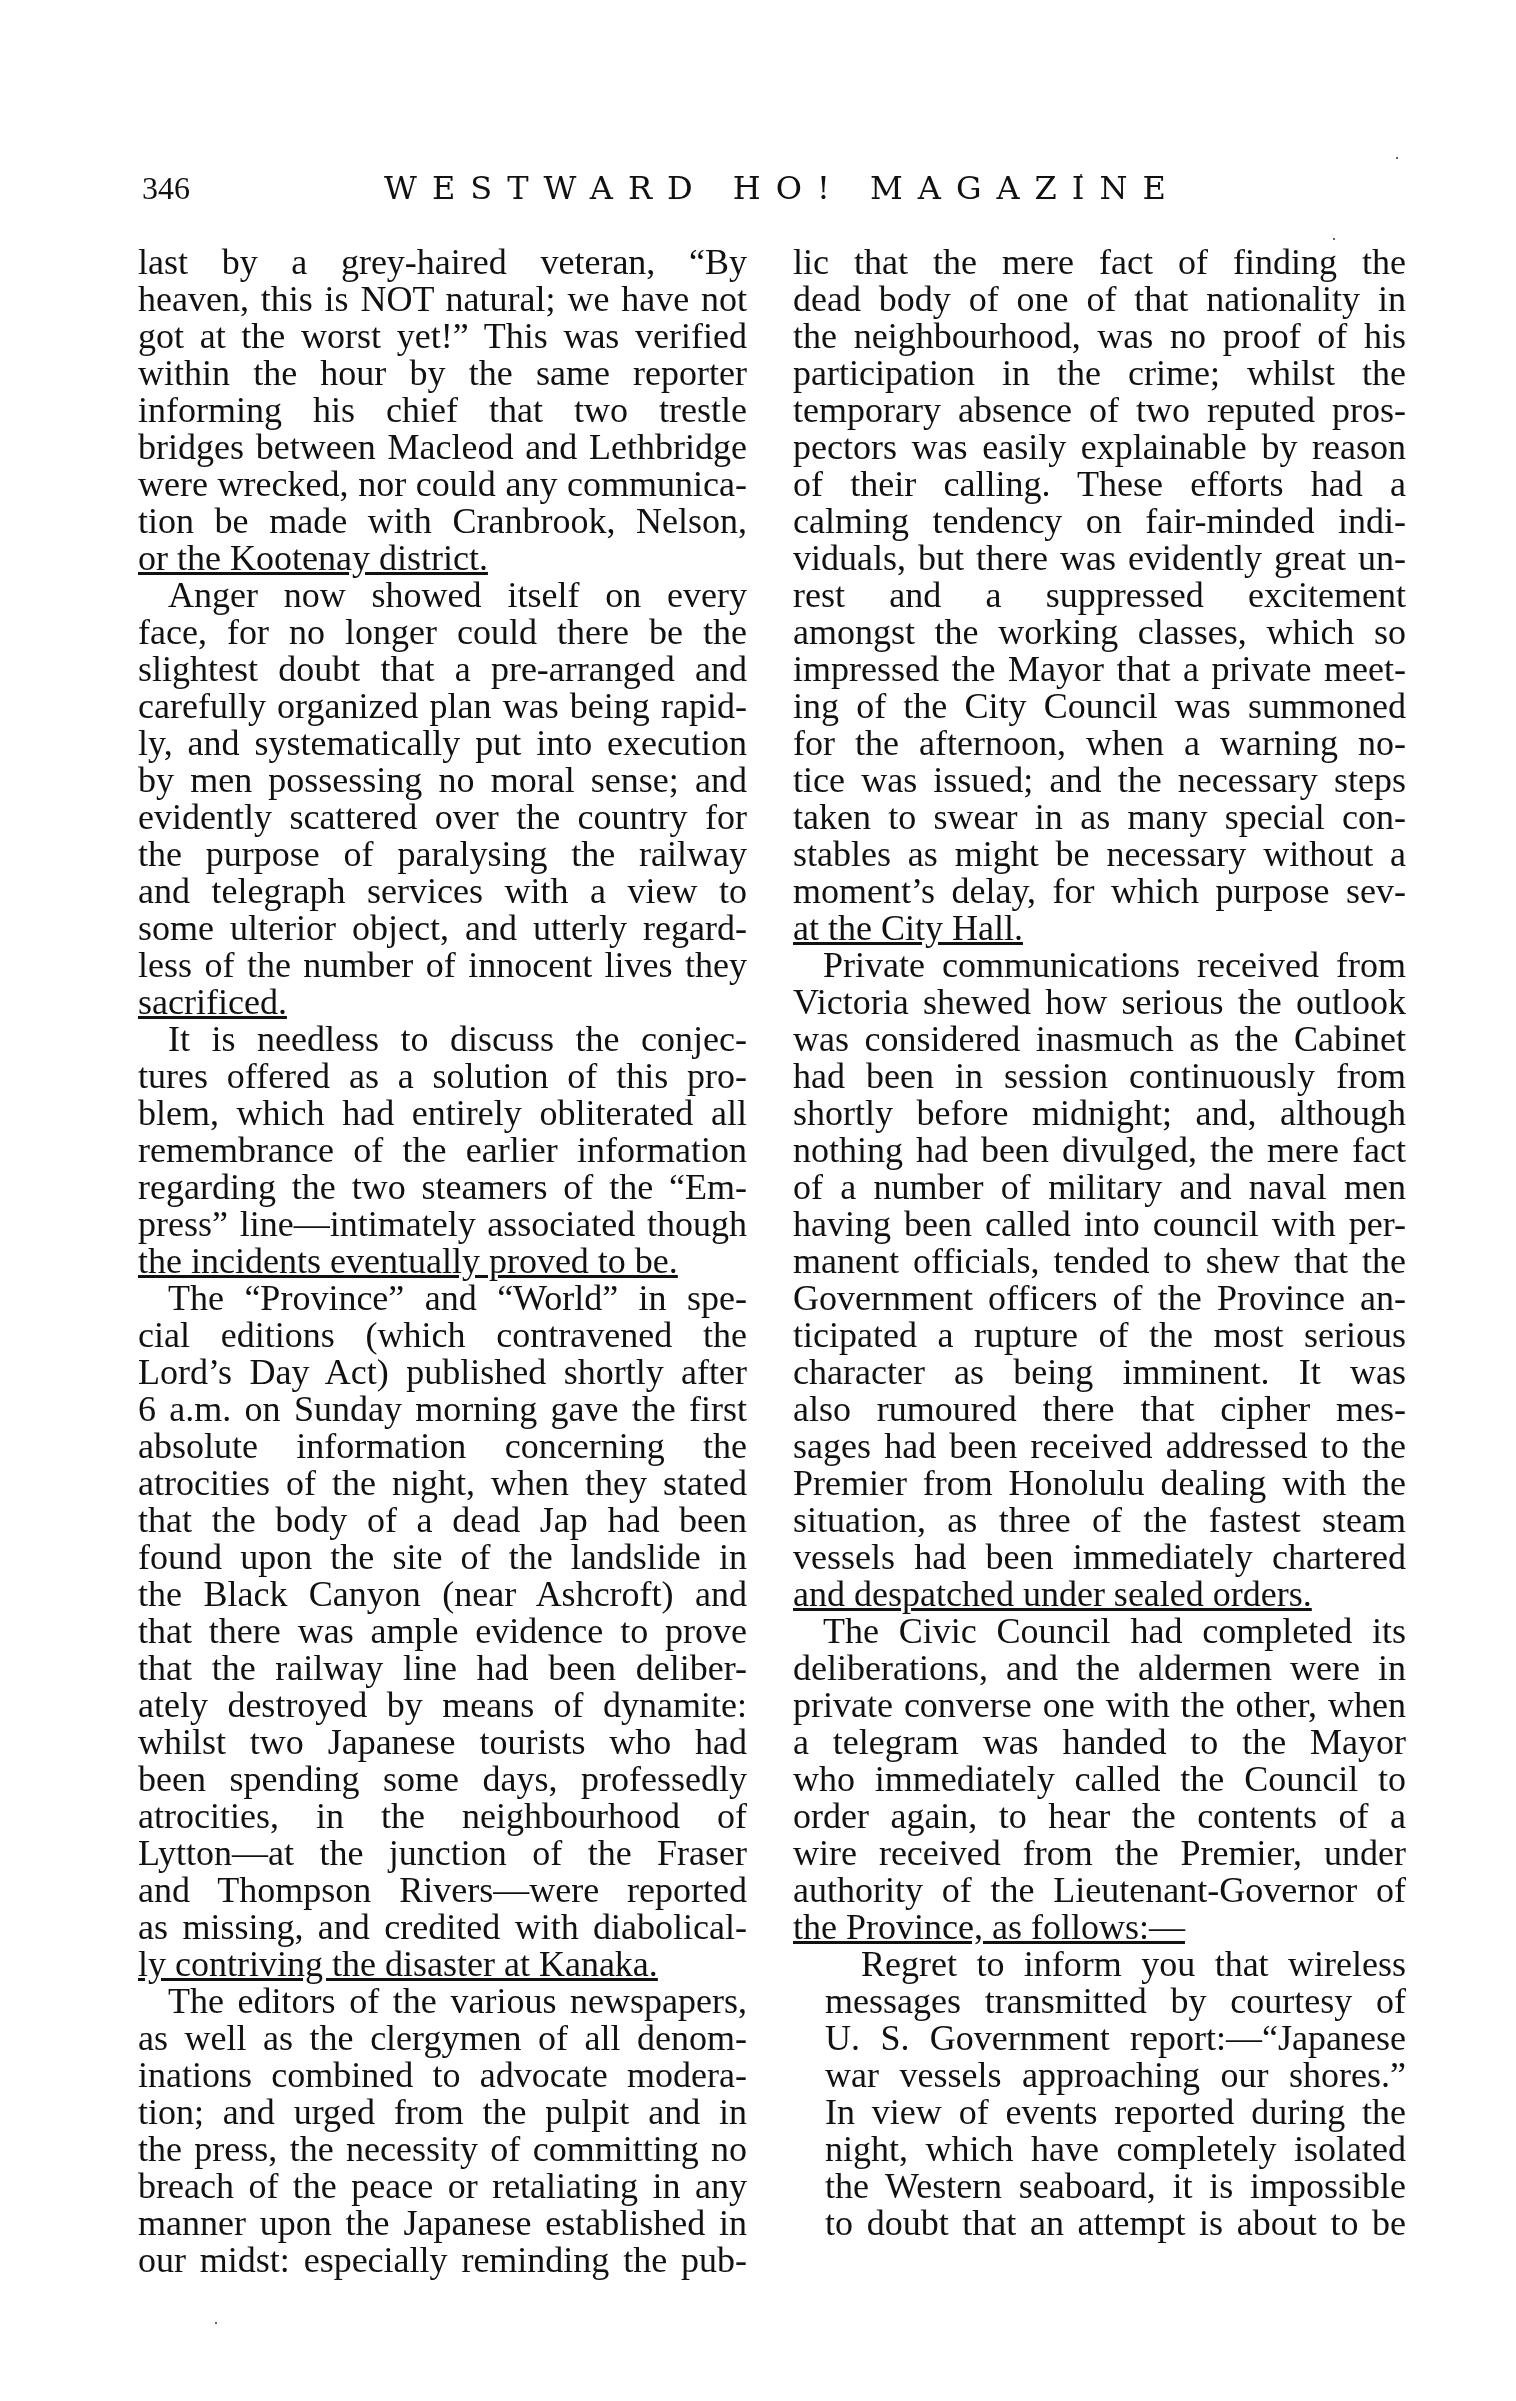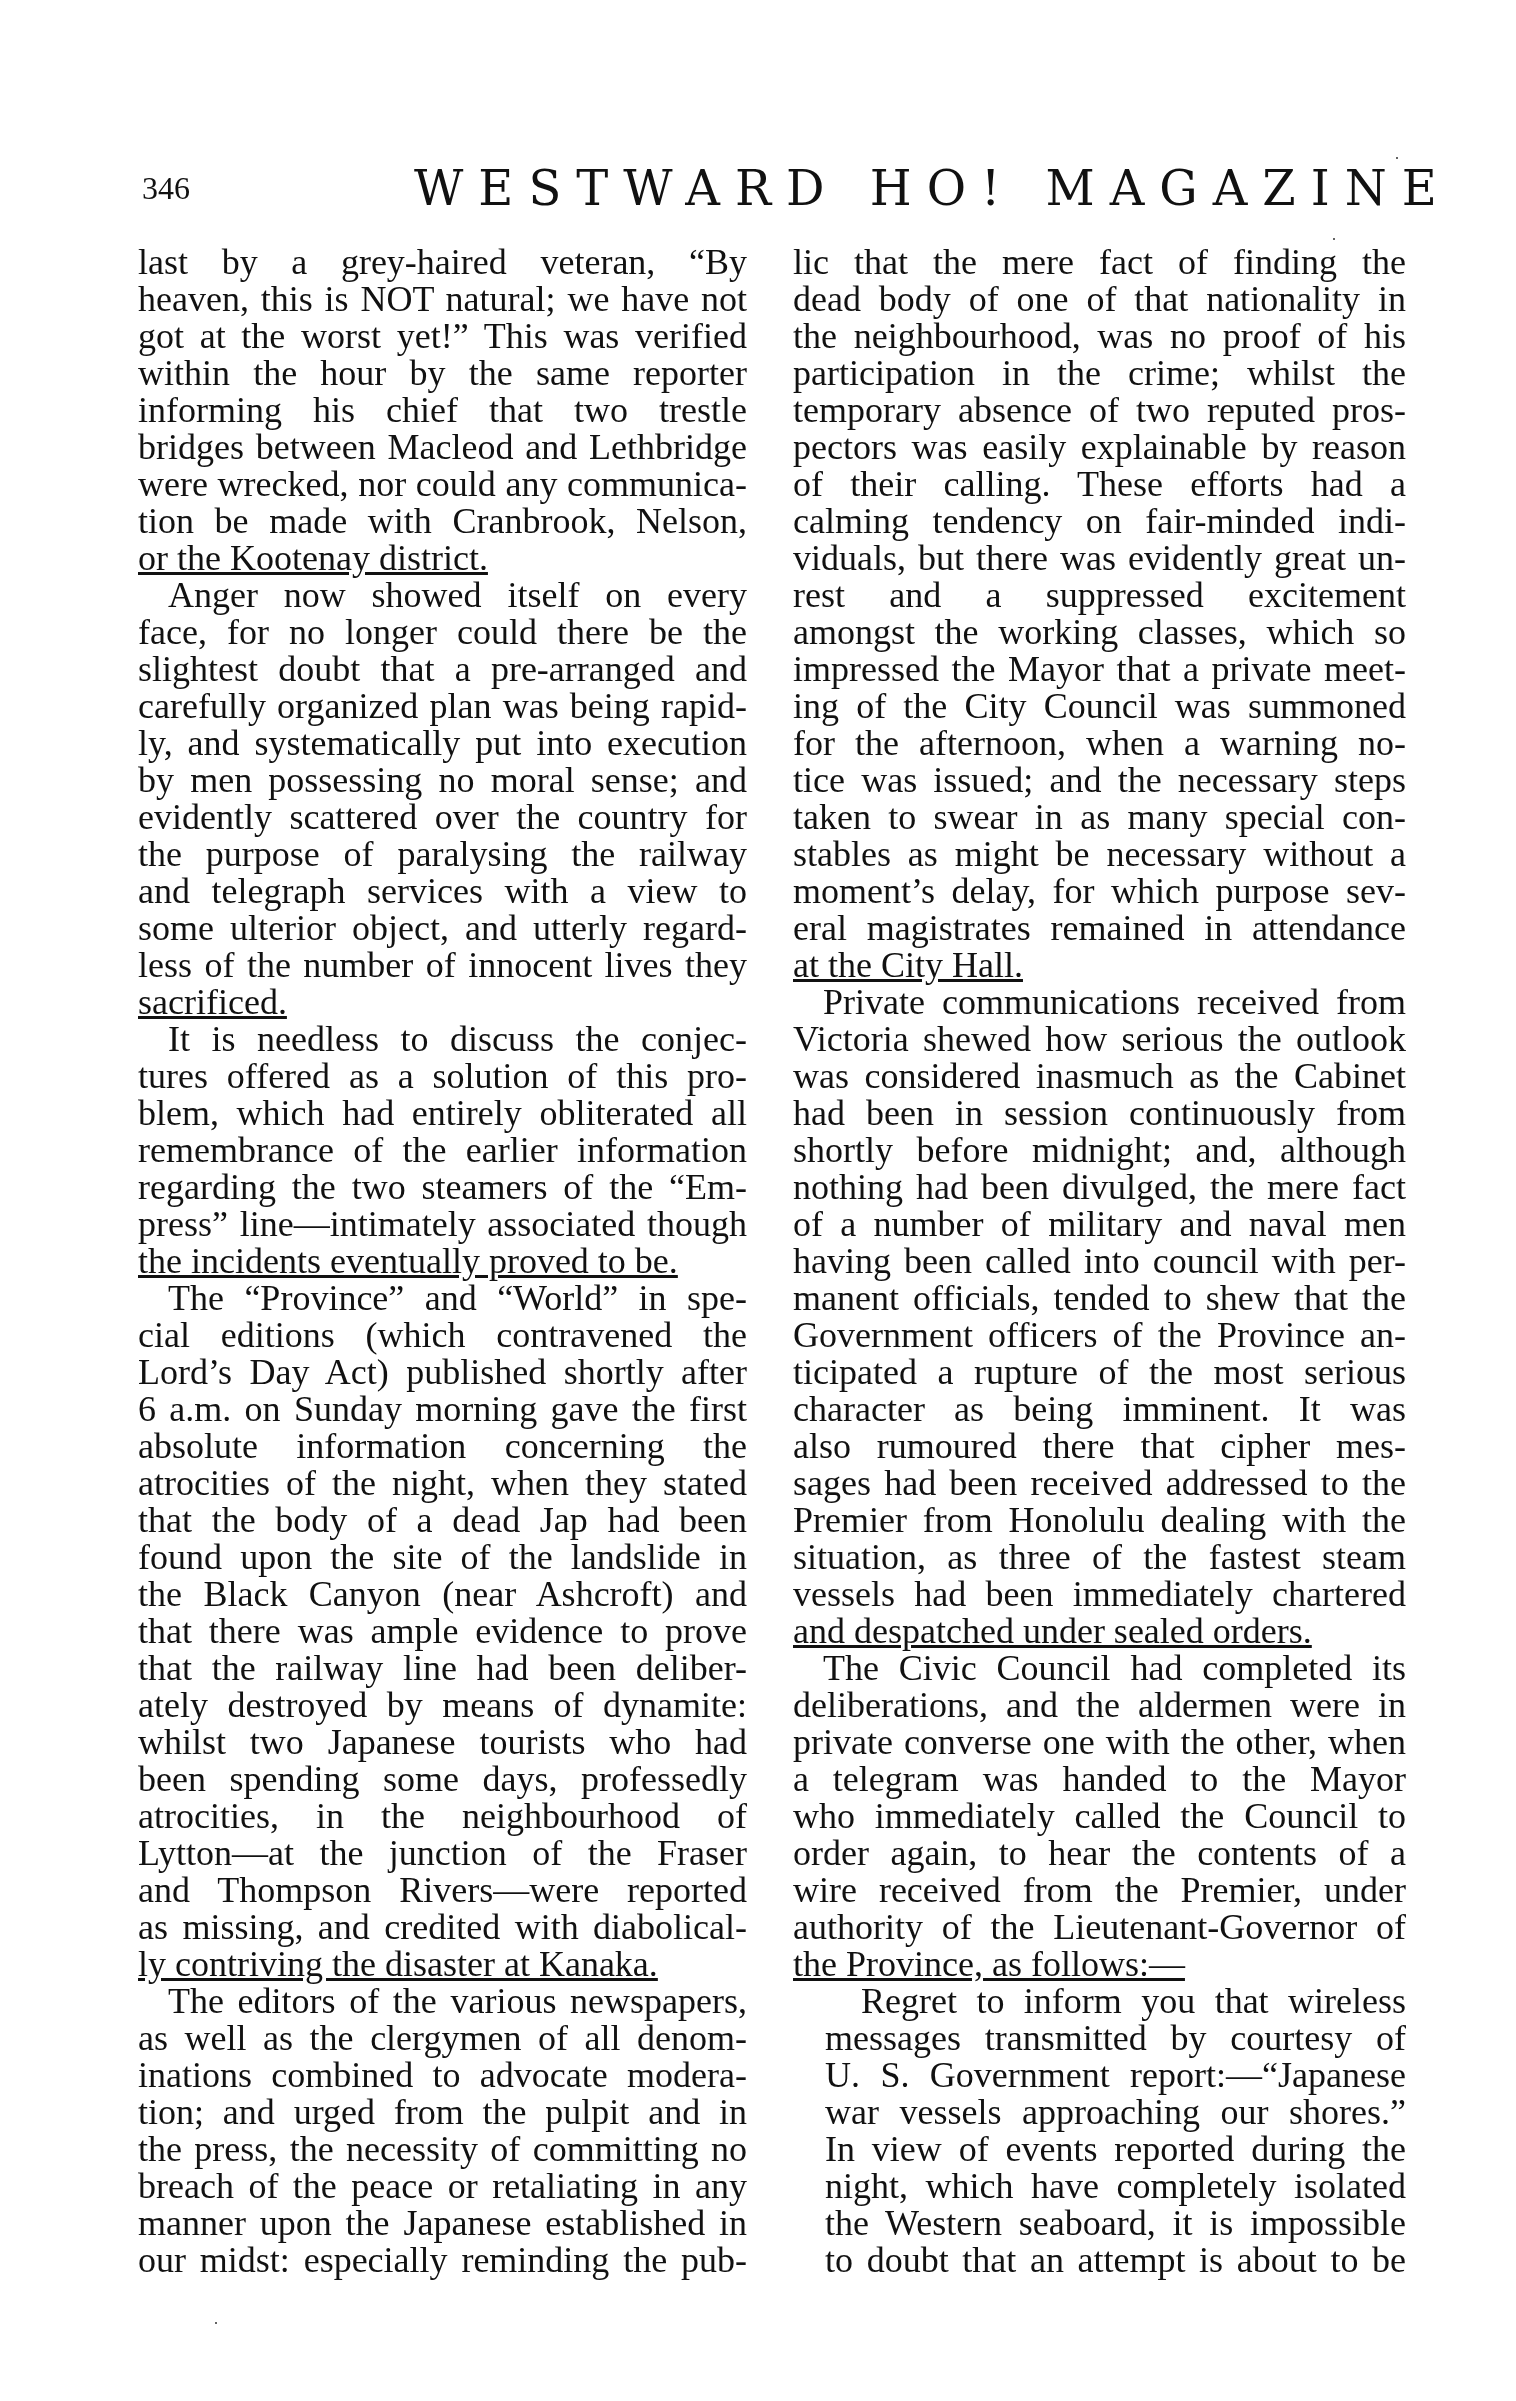--- a/index.html
+++ b/index.html
@@ -1,18 +1,18 @@
 <!DOCTYPE html>
 <html style="font-size:10px"><head>
 <meta charset="utf-8">
 <style>
   html, body { margin: 0; padding: 0; background: #ffffff; }
   body { width: 1517px; height: 2401px; position: relative; overflow: hidden; color: #111; font-family: "Liberation Serif", "DejaVu Serif", serif; }
   .page-number { position: absolute; left: 142px; top: 166px; font-size: 32px; line-height: 44px; font-family: "Liberation Serif", serif; font-weight: normal; }
-  .running-head { position: absolute; left: 414px; top: 163px; width: 723px; font-size: 48px; line-height: 51px; letter-spacing: 15px; font-family: "DejaVu Serif", "Liberation Serif", serif; white-space: nowrap; text-align: left; }
+  .running-head { position: absolute; left: 384px; top: 163px; width: 723px; font-size: 32px; line-height: 51px; letter-spacing: 15px; font-family: "DejaVu Serif", "Liberation Serif", serif; white-space: nowrap; text-align: left; }
   .column { position: absolute; top: 244px; font-size: 36px; line-height: 37px; }
   .col-left { left: 138px; width: 609px; }
   .col-right { left: 793px; width: 613px; }
   .line { display: block; height: 37px; white-space: nowrap; overflow: visible; text-align: justify; text-align-last: justify; }
   .line.last { text-align-last: left; text-decoration: underline; }
   .line.indent { padding-left: 30px; }
   .quote .line { padding-left: 32px; }
   .quote .line.indent { padding-left: 68px; }
   .speck { position: absolute; width: 1.9px; height: 1.9px; background: #333; border-radius: 50%; }
 </style>
@@ -92,21 +92,20 @@
   <span class="line">viduals, but there was evidently great un-</span>
   <span class="line">rest and a suppressed excitement</span>
   <span class="line">amongst the working classes, which so</span>
   <span class="line">impressed the Mayor that a private meet-</span>
   <span class="line">ing of the City Council was summoned</span>
   <span class="line">for the afternoon, when a warning no-</span>
   <span class="line">tice was issued; and the necessary steps</span>
   <span class="line">taken to swear in as many special con-</span>
   <span class="line">stables as might be necessary without a</span>
   <span class="line">moment’s delay, for which purpose sev-</span>
-  <span class="line">eral magistrates remained in attendance</span>
   <span class="line last">at the City Hall.</span>
   <span class="line indent">Private communications received from</span>
   <span class="line">Victoria shewed how serious the outlook</span>
   <span class="line">was considered inasmuch as the Cabinet</span>
   <span class="line">had been in session continuously from</span>
   <span class="line">shortly before midnight; and, although</span>
   <span class="line">nothing had been divulged, the mere fact</span>
   <span class="line">of a number of military and naval men</span>
   <span class="line">having been called into council with per-</span>
   <span class="line">manent officials, tended to shew that the</span>

